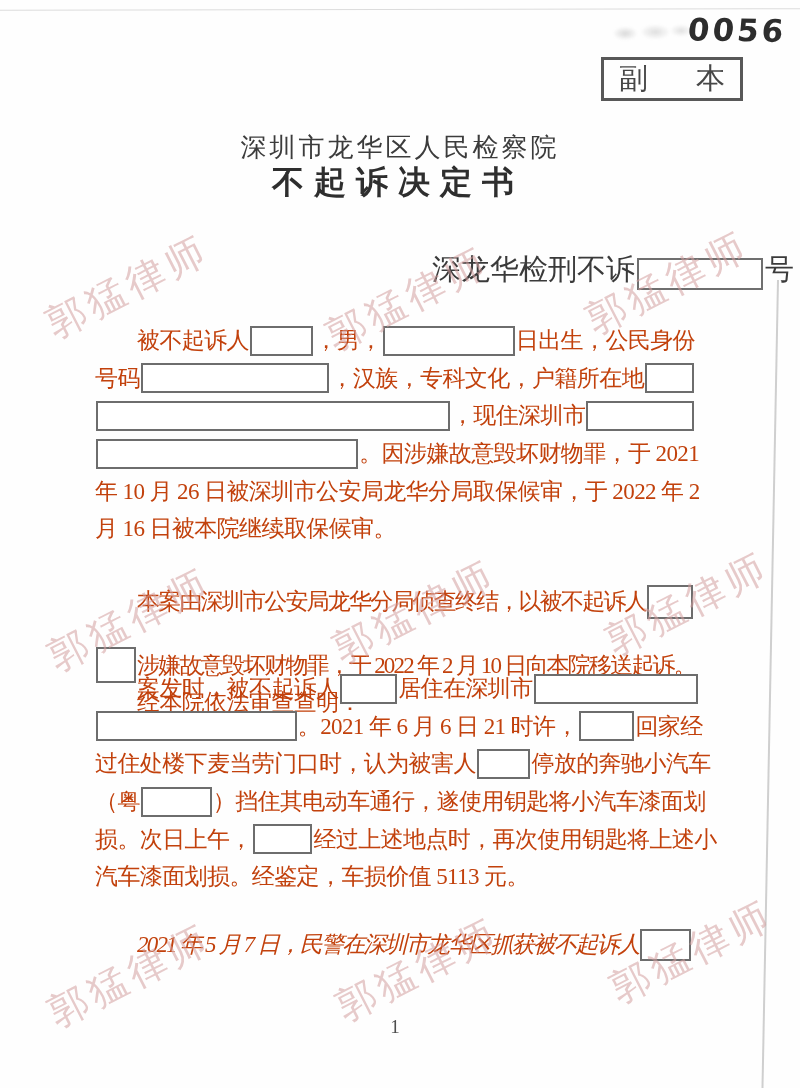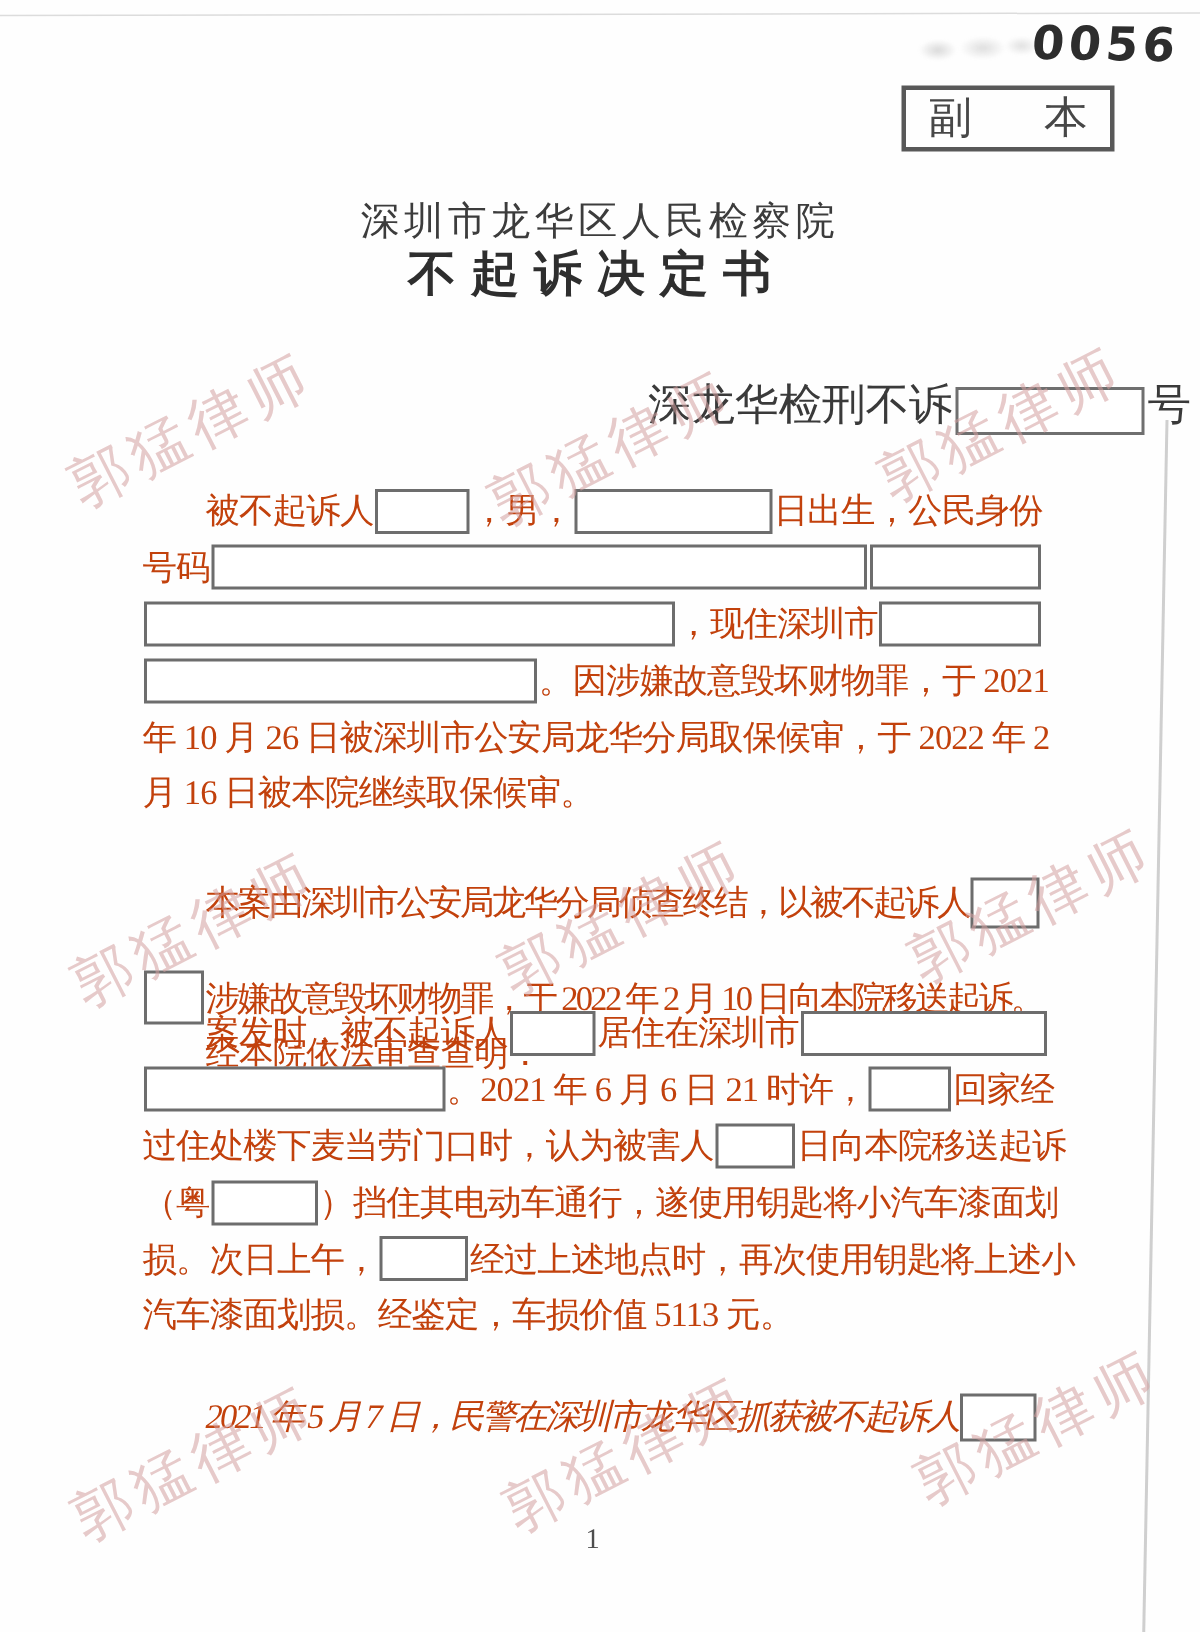--- a/index.html
+++ b/index.html
@@ -59,35 +59,35 @@
 
   <div class="case-line">
     <span>深龙华检刑不诉</span>
     <span class="case-box"></span>
     <span>号</span>
   </div>
 
   <div id="body-paragraphs">
       <div class="para para1">
         <div class="line indent"><span class="seg">被不起诉人</span><span class="redact" style="flex: 1.2 0.4 60px;"></span><span class="seg">，男，</span><span class="redact" style="flex: 2.5 0.4 125px;"></span><span class="seg">日出生，公民身份</span></div>
-        <div class="line"><span class="seg">号码</span><span class="redact" style="flex: 3.7 0.4 185px;"></span><span class="redact" style="flex: 0.96 0.4 48px;"></span></div>
+        <div class="line"><span class="seg">号码</span><span class="redact" style="flex: 3.7 0.4 185px;"></span><span class="seg">，汉族，专科文化，户籍所在地</span><span class="redact" style="flex: 0.96 0.4 48px;"></span></div>
         <div class="line"><span class="redact" style="flex: 6.9 0.4 345px;"></span><span class="seg">，现住深圳市</span><span class="redact" style="flex: 2.1 0.4 105px;"></span></div>
         <div class="line"><span class="redact" style="flex: 5.3 0.4 265px;"></span><span class="seg">。因涉嫌故意毁坏财物罪，于 2021</span></div>
         <div class="line"><span class="seg">年 10 月 26 日被深圳市公安局龙华分局取保候审，于 2022 年 2</span></div>
         <div class="line"><span class="seg">月 16 日被本院继续取保候审。</span></div>
       </div>
       <div class="para para2">
         <div class="line indent tight"><span class="seg">本案由深圳市公安局龙华分局侦查终结，以被不起诉人</span><span class="redact" style="flex: 0.84 0.4 42px; height: 34px;"></span></div>
         <div class="line tight"><span class="redact" style="flex: 0.8 0.4 40px; height: 36px;"></span><span class="seg">涉嫌故意毁坏财物罪，于 2022 年 2 月 10 日向本院移送起诉。</span></div>
         <div class="line indent"><span class="seg">经本院依法审查查明：</span></div>
       </div>
       <div class="para para3">
         <div class="line indent"><span class="seg">案发时，被不起诉人</span><span class="redact" style="flex: 1.24 0.4 62px;"></span><span class="seg">居住在深圳市</span><span class="redact" style="flex: 3.56 0.4 178px;"></span></div>
         <div class="line"><span class="redact" style="flex: 4.5 0.4 225px;"></span><span class="seg">。2021 年 6 月 6 日 21 时许，</span><span class="redact" style="flex: 1.24 0.4 62px;"></span><span class="seg">回家经</span></div>
-        <div class="line"><span class="seg">过住处楼下麦当劳门口时，认为被害人</span><span class="redact" style="flex: 1.28 0.4 64px;"></span><span class="seg">日向本院移送起诉</span></div>
+        <div class="line"><span class="seg">过住处楼下麦当劳门口时，认为被害人</span><span class="redact" style="flex: 1.28 0.4 64px;"></span><span class="seg">停放的奔驰小汽车</span></div>
         <div class="line"><span class="seg">（粤</span><span class="redact" style="flex: 1.56 0.4 78px;"></span><span class="seg">）挡住其电动车通行，遂使用钥匙将小汽车漆面划</span></div>
         <div class="line"><span class="seg">损。次日上午，</span><span class="redact" style="flex: 1.48 0.4 74px;"></span><span class="seg">经过上述地点时，再次使用钥匙将上述小</span></div>
         <div class="line"><span class="seg">汽车漆面划损。经鉴定，车损价值 5113 元。</span></div>
       </div>
       <div class="para para4">
         <div class="line indent tight"><span class="seg">2021 年 5 月 7 日，民警在深圳市龙华区抓获被不起诉人</span><span class="redact" style="flex: 0.8 0.4 40px; height: 32px;"></span></div>
       </div>
     </div>
 
   <div id="watermarks">

